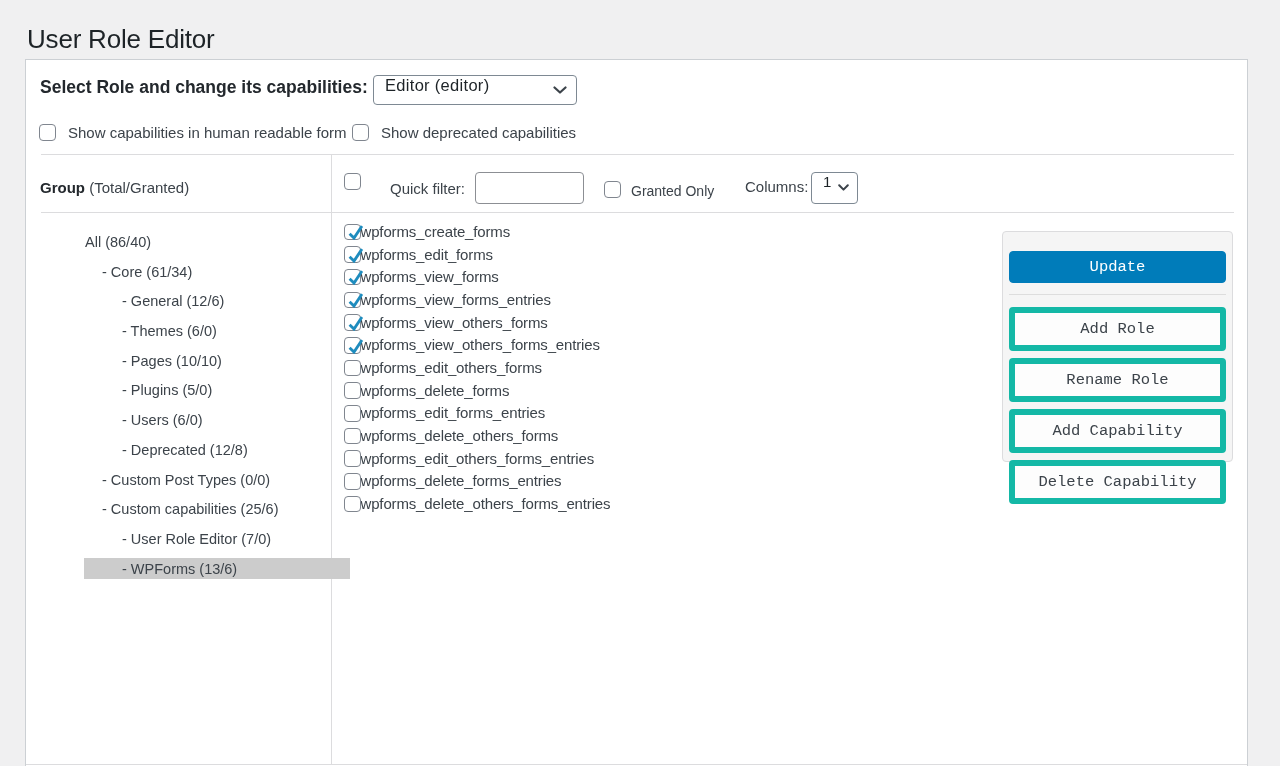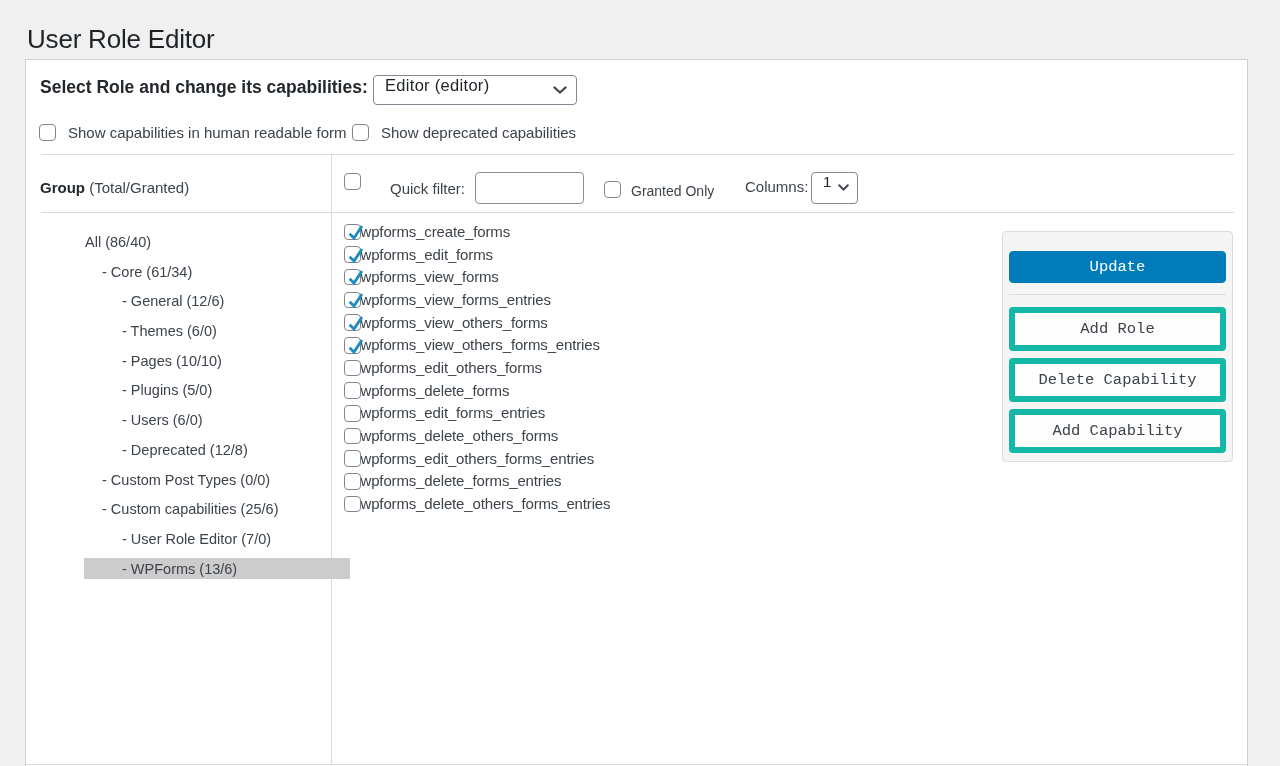--- a/index.html
+++ b/index.html
@@ -327,19 +327,20 @@
     <span class="cb"></span>
     <span class="name">wpforms_delete_others_forms_entries</span>
   </div>
     </div>
 
   <div class="actions-box">
     <button class="btn btn-primary">Update</button>
     <hr>
     <div id="secondary-buttons">
         <button class="btn btn-secondary">Add Role</button>
+        <button class="btn btn-secondary">Rename Role</button>
+        <button class="btn btn-secondary">Add Capability</button>
         <button class="btn btn-secondary">Delete Capability</button>
-        <button class="btn btn-secondary">Add Capability</button>
       </div>
   </div>
 
   <div class="hline hline-bottom"></div>
 </div>
 
 </body></html>

